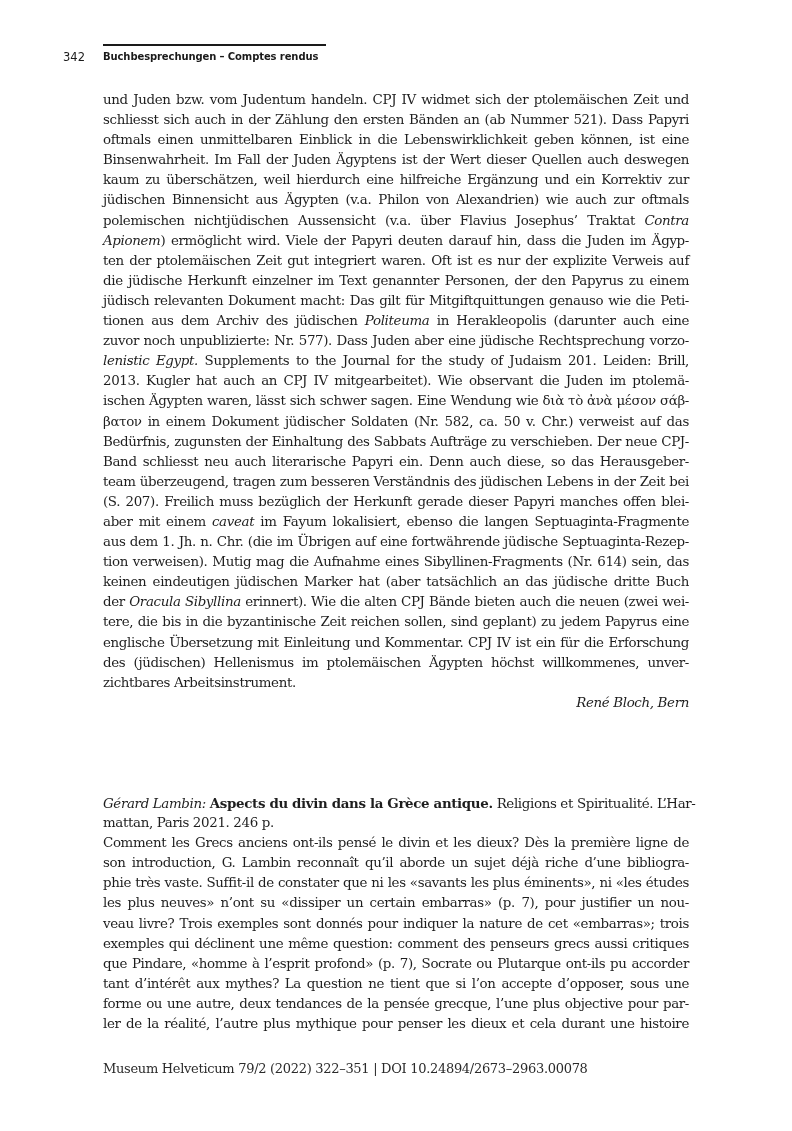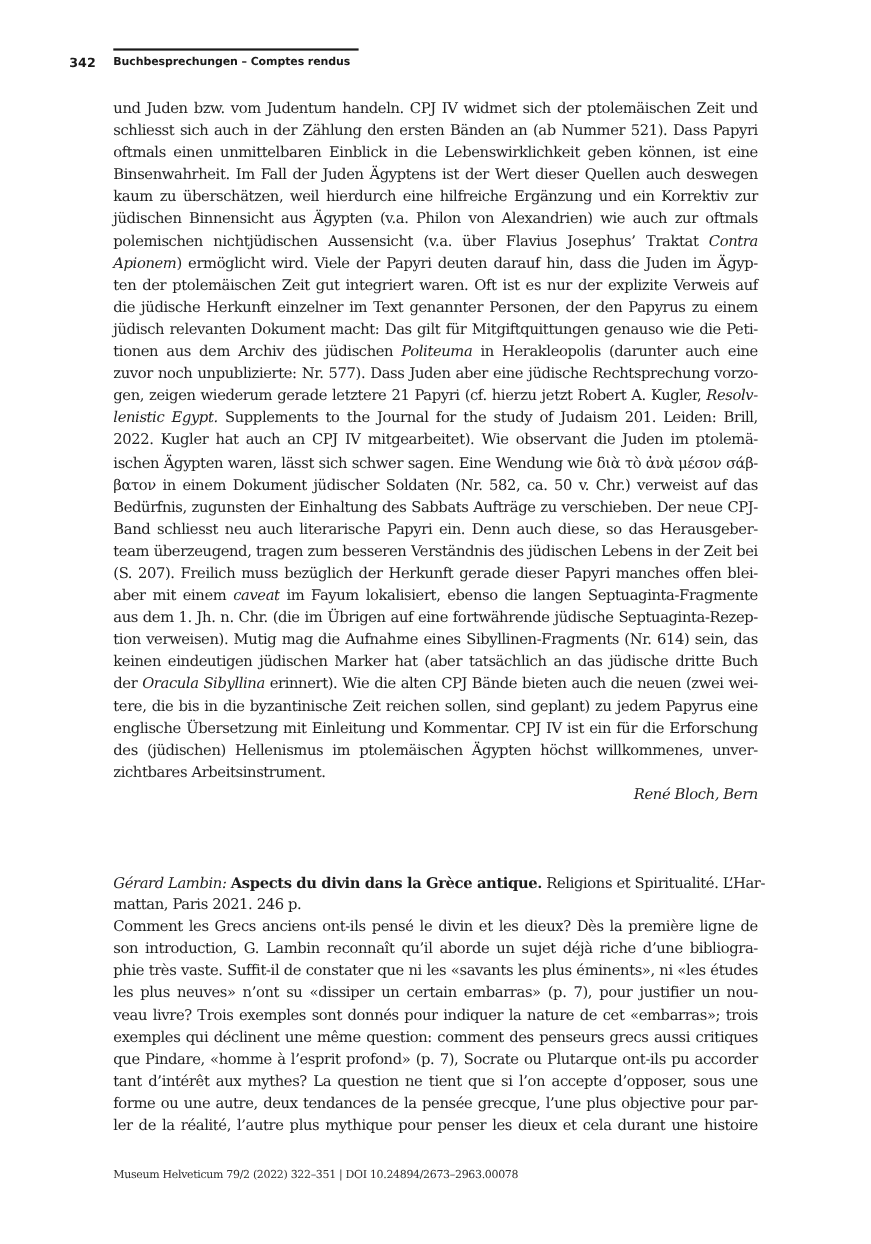--- a/index.html
+++ b/index.html
@@ -13,21 +13,21 @@
     position: relative;
     overflow: hidden;
     color: #1e1e1e;
     font-family: "DejaVu Serif", "Liberation Serif", serif;
   }
   .page-number {
     position: absolute;
     left: 63px;
     top: 49px;
     font-family: "DejaVu Sans", "Liberation Sans", sans-serif;
-    font-weight: bold;
+    font-weight: normal;
     font-size: 11.5px;
     line-height: 16px;
     color: #1a1a1a;
   }
   .running-rule {
     position: absolute;
     left: 103px;
     top: 44px;
     width: 223px;
     height: 0;
@@ -71,21 +71,21 @@
     text-align-last: right;
     font-style: italic;
   }
   .bold {
     font-weight: bold;
   }
   .footer {
     position: absolute;
     left: 103px;
     top: 1061px;
-    font-size: 10px;
+    font-size: 13px;
     line-height: 16px;
     letter-spacing: -0.3px;
     color: #2a2a2a;
     white-space: nowrap;
   }
 </style>
 </head>
 <body>
 
 <div class="page-number">342</div>
@@ -99,23 +99,22 @@
     <div class="line"><span>Binsenwahrheit. Im Fall der Juden Ägyptens ist der Wert dieser Quellen auch deswegen</span></div>
     <div class="line"><span>kaum zu überschätzen, weil hierdurch eine hilfreiche Ergänzung und ein Korrektiv zur</span></div>
     <div class="line"><span>jüdischen Binnensicht aus Ägypten (v.a. Philon von Alexandrien) wie auch zur oftmals</span></div>
     <div class="line"><span>polemischen nichtjüdischen Aussensicht (v.a. über Flavius Josephus’ Traktat </span><i>Contra</i></div>
     <div class="line"><i>Apionem</i><span>) ermöglicht wird. Viele der Papyri deuten darauf hin, dass die Juden im Ägyp-</span></div>
     <div class="line"><span>ten der ptolemäischen Zeit gut integriert waren. Oft ist es nur der explizite Verweis auf</span></div>
     <div class="line"><span>die jüdische Herkunft einzelner im Text genannter Personen, der den Papyrus zu einem</span></div>
     <div class="line"><span>jüdisch relevanten Dokument macht: Das gilt für Mitgiftquittungen genauso wie die Peti-</span></div>
     <div class="line"><span>tionen aus dem Archiv des jüdischen </span><i>Politeuma</i><span> in Herakleopolis (darunter auch eine</span></div>
     <div class="line"><span>zuvor noch unpublizierte: Nr. 577). Dass Juden aber eine jüdische Rechtsprechung vorzo-</span></div>
-    <div class="line"><span>gen, zeigen wiederum gerade letztere 21 Papyri (cf. hierzu jetzt Robert A. Kugler, </span><i>Resolv-</i></div>
     <div class="line"><i>lenistic Egypt.</i><span> Supplements to the Journal for the study of Judaism 201. Leiden: Brill,</span></div>
-    <div class="line"><span>2022. Kugler hat auch an CPJ IV mitgearbeitet). Wie observant die Juden im ptolemä-</span></div>
+    <div class="line"><span>2013. Kugler hat auch an CPJ IV mitgearbeitet). Wie observant die Juden im ptolemä-</span></div>
     <div class="line"><span>ischen Ägypten waren, lässt sich schwer sagen. Eine Wendung wie διὰ τὸ ἀνὰ μέσον σάβ-</span></div>
     <div class="line"><span>βατον in einem Dokument jüdischer Soldaten (Nr. 582, ca. 50 v. Chr.) verweist auf das</span></div>
     <div class="line"><span>Bedürfnis, zugunsten der Einhaltung des Sabbats Aufträge zu verschieben. Der neue CPJ-</span></div>
     <div class="line"><span>Band schliesst neu auch literarische Papyri ein. Denn auch diese, so das Herausgeber-</span></div>
     <div class="line"><span>team überzeugend, tragen zum besseren Verständnis des jüdischen Lebens in der Zeit bei</span></div>
     <div class="line"><span>(S. 207). Freilich muss bezüglich der Herkunft gerade dieser Papyri manches offen blei-</span></div>
     <div class="line"><span>aber mit einem </span><i>caveat</i><span> im Fayum lokalisiert, ebenso die langen Septuaginta-Fragmente</span></div>
     <div class="line"><span>aus dem 1. Jh. n. Chr. (die im Übrigen auf eine fortwährende jüdische Septuaginta-Rezep-</span></div>
     <div class="line"><span>tion verweisen). Mutig mag die Aufnahme eines Sibyllinen-Fragments (Nr. 614) sein, das</span></div>
     <div class="line"><span>keinen eindeutigen jüdischen Marker hat (aber tatsächlich an das jüdische dritte Buch</span></div>

